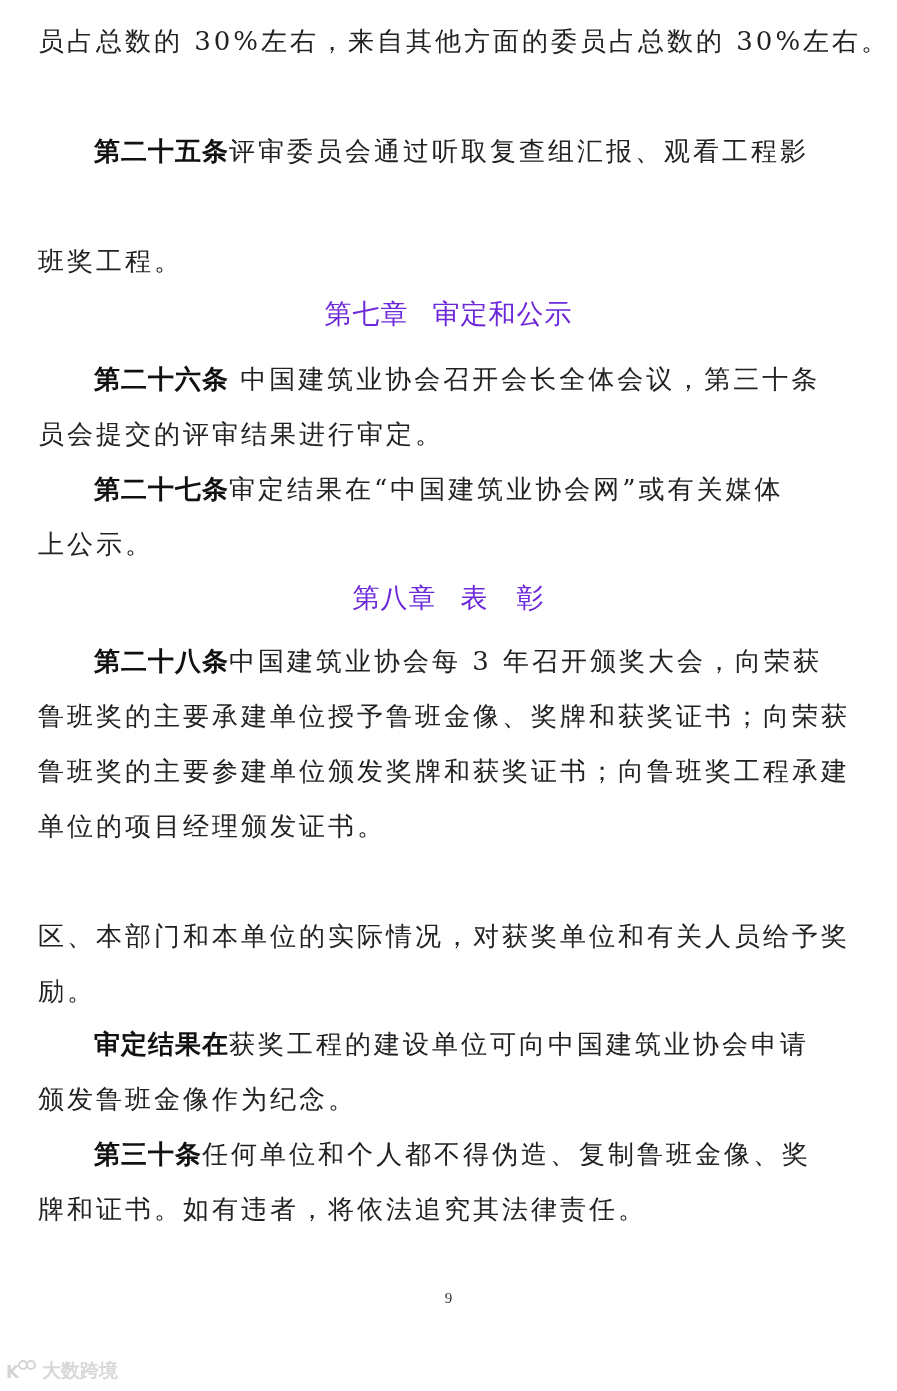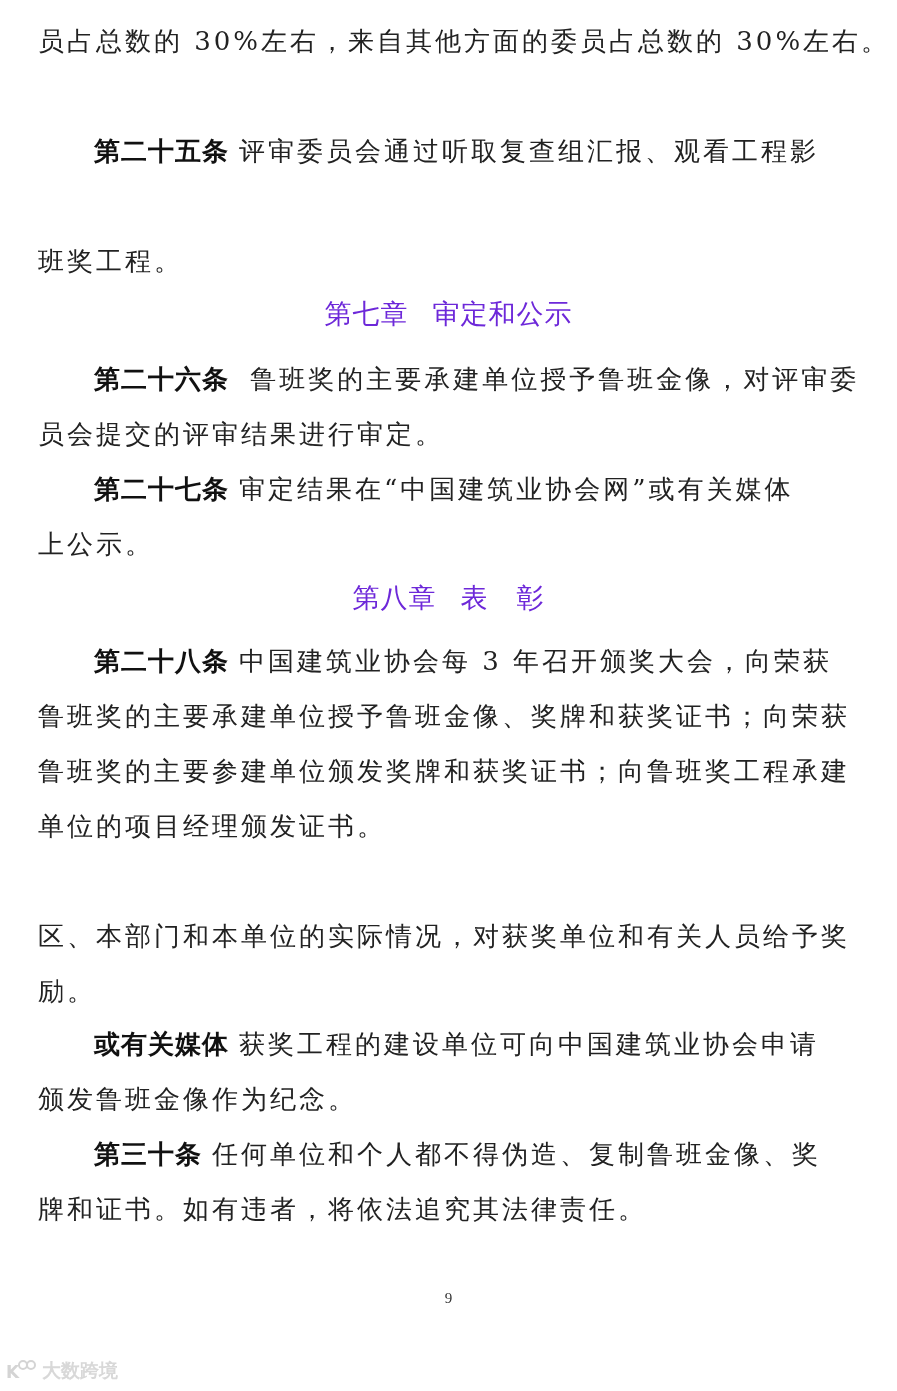--- a/index.html
+++ b/index.html
@@ -5,21 +5,21 @@
   html, body { margin: 0; padding: 0; background: #ffffff; }
   body { width: 897px; height: 1391px; position: relative; overflow: hidden; }
   .page { position: absolute; left: 0; top: 0; width: 769px; height: 1391px; border-radius: 16px; }
   .line {
     position: absolute; left: 38px; width: 814px; height: 40px;
     font-family: "DejaVu Serif", "Liberation Serif", serif;
     font-size: 26px; line-height: 40px; color: #222222;
     letter-spacing: 3px; white-space: nowrap;
   }
   .indent { left: 94px; width: 758px; }
-  .bold { font-family: "DejaVu Sans", "Liberation Sans", sans-serif; font-weight: bold; color: #111111; letter-spacing: 1px; margin-right: 10px; }
+  .bold { font-family: "DejaVu Sans", "Liberation Sans", sans-serif; font-weight: bold; color: #111111; letter-spacing: 1px; }
   .chapter {
     position: absolute; left: 0; width: 897px; text-align: center;
     font-family: "DejaVu Sans", "Liberation Sans", sans-serif;
     font-size: 27px; line-height: 40px; height: 40px; color: #6d28d9; letter-spacing: 1px;
   }
   .chapter .sp { display: inline-block; width: 24px; }
   .pagenum {
     position: absolute; left: 0; width: 897px; top: 1290px; text-align: center;
     font-family: "Liberation Serif", serif; font-size: 15px; color: #333333;
   }
@@ -36,37 +36,37 @@
 
 <div class="page">
 
   <div class="line" style="top:21px">员占总数的 30%左右，来自其他方面的委员占总数的 30%左右。</div>
 
   <div class="line indent" style="top:131px"><span class="bold">第二十五条</span><span>评审委员会通过听取复查组汇报、观看工程影</span></div>
   <div class="line" style="top:241px">班奖工程。</div>
 
   <div class="chapter" style="top:294px"><span>第七章</span><span class="sp"></span><span>审定和公示</span></div>
 
-  <div class="line indent" style="top:359px"><span class="bold">第二十六条</span><span> 鲁班奖的主要承建单位授予鲁班金像，对评审委</span></div>
+  <div class="line indent" style="top:359px"><span class="bold">第二十六条</span><span> 中国建筑业协会召开会长全体会议，第三十条</span></div>
   <div class="line" style="top:414px">员会提交的评审结果进行审定。</div>
 
   <div class="line indent" style="top:469px"><span class="bold">第二十七条</span><span>审定结果在“中国建筑业协会网”或有关媒体</span></div>
   <div class="line" style="top:524px">上公示。</div>
 
   <div class="chapter" style="top:578px"><span>第八章</span><span class="sp"></span><span>表　彰</span></div>
 
   <div class="line indent" style="top:641px"><span class="bold">第二十八条</span><span>中国建筑业协会每 3 年召开颁奖大会，向荣获</span></div>
   <div class="line" style="top:696px">鲁班奖的主要承建单位授予鲁班金像、奖牌和获奖证书；向荣获</div>
   <div class="line" style="top:751px">鲁班奖的主要参建单位颁发奖牌和获奖证书；向鲁班奖工程承建</div>
   <div class="line" style="top:806px">单位的项目经理颁发证书。</div>
 
   <div class="line" style="top:916px">区、本部门和本单位的实际情况，对获奖单位和有关人员给予奖</div>
   <div class="line" style="top:971px">励。</div>
 
-  <div class="line indent" style="top:1024px"><span class="bold">或有关媒体</span><span>获奖工程的建设单位可向中国建筑业协会申请</span></div>
+  <div class="line indent" style="top:1024px"><span class="bold">审定结果在</span><span>获奖工程的建设单位可向中国建筑业协会申请</span></div>
   <div class="line indent" style="top:1134px"><span class="bold">第三十条</span><span>任何单位和个人都不得伪造、复制鲁班金像、奖</span></div>
 
   <div class="line" style="top:1079px">颁发鲁班金像作为纪念。</div>
   <div class="line" style="top:1189px">牌和证书。如有违者，将依法追究其法律责任。</div>
 
   <div class="pagenum">9</div>
 
   <div class="watermark">
     <span class="wm-logo">
       <span class="k">K</span>

